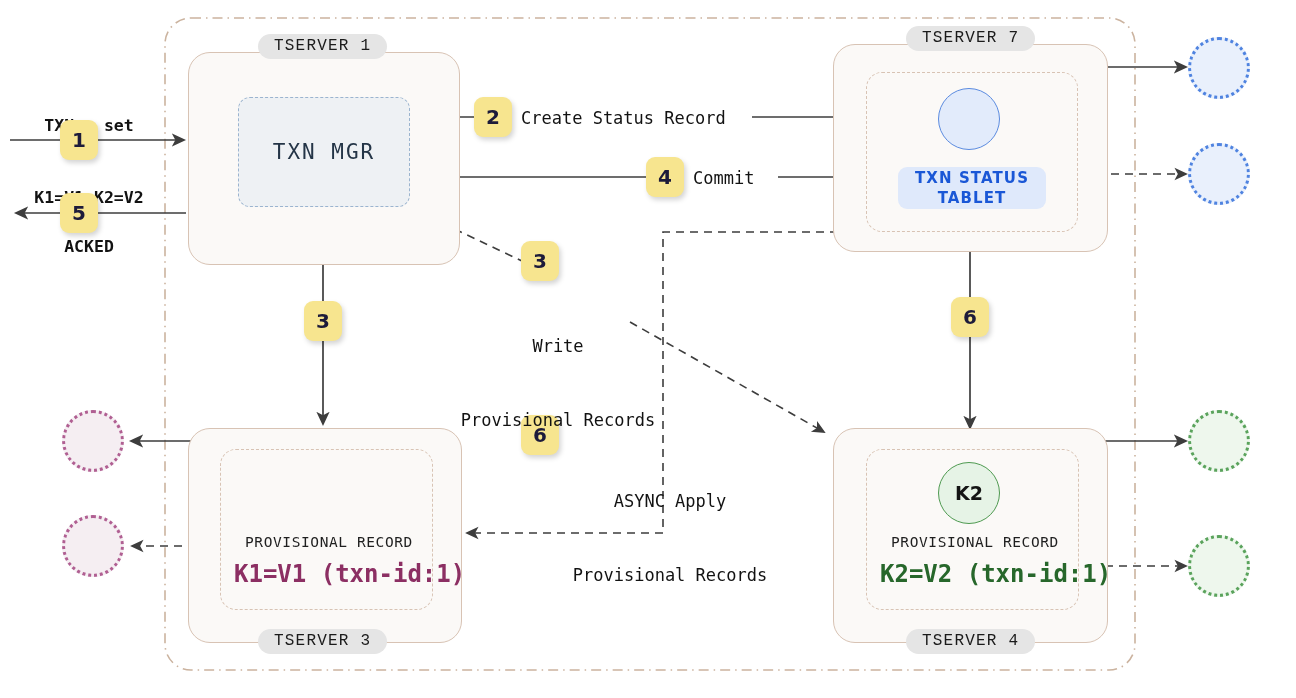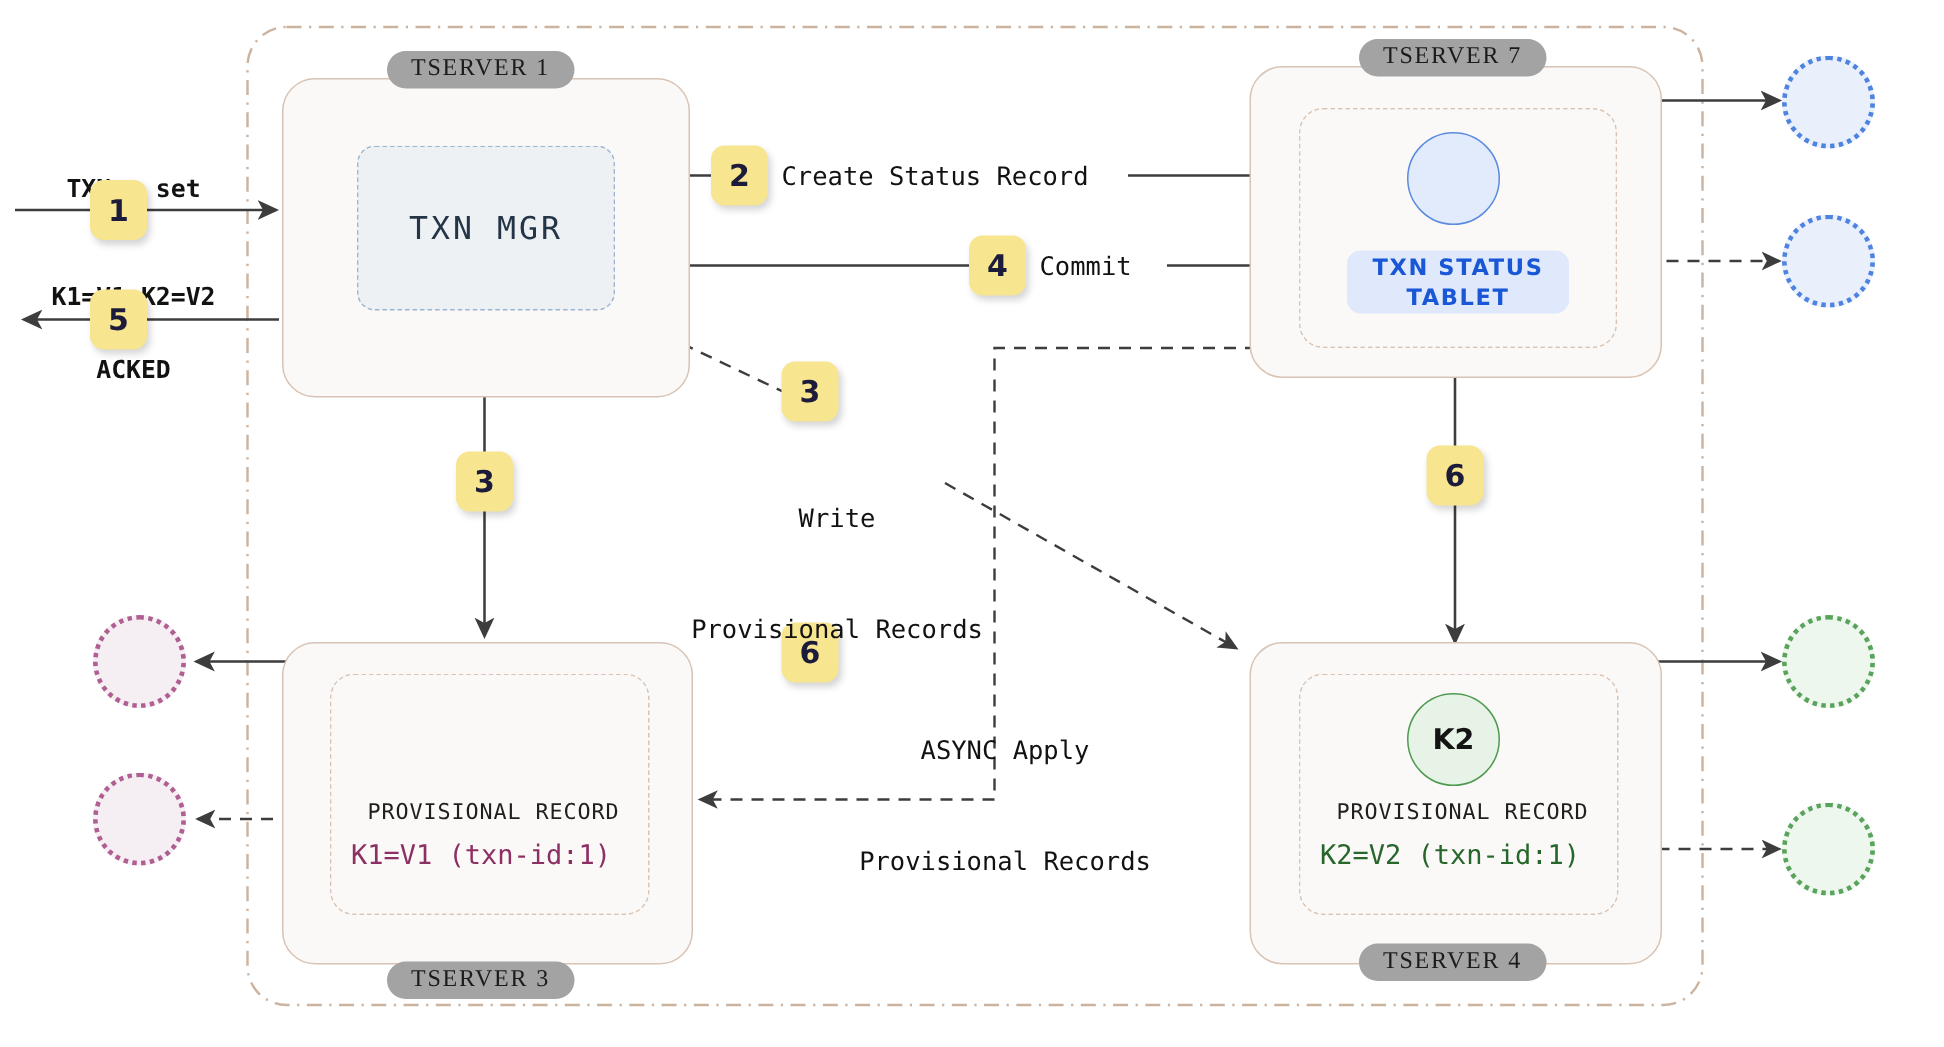--- a/index.html
+++ b/index.html
@@ -2,23 +2,23 @@
 <html><head>
 <meta charset="utf-8">
 <style>
   html,body{margin:0;padding:0;background:#ffffff;}
   body{width:1296px;height:698px;overflow:hidden;font-family:"DejaVu Sans Mono",monospace;}
   #stage{position:relative;width:1296px;height:698px;}
   svg#wires{position:absolute;left:0;top:0;width:1296px;height:698px;}
 
   
   .tserver{position:absolute;background:#fbf9f7;border:1.6px solid #d8c3b4;border-radius:22px;box-sizing:border-box;}
-  .tserver-label{position:absolute;background:#a3a3a3;border-radius:13px;padding:3px 16px 4px 16px;
+  .tserver-label{position:absolute;background:#e5e5e5;border-radius:13px;padding:3px 16px 4px 16px;
       font-size:16px;letter-spacing:1.2px;color:#1b1b1b;white-space:nowrap;
-      font-family:Liberation Serif, serif;}
+      font-family:Liberation Mono, monospace;}
 
   
   .tablet-region{position:absolute;border:1.5px dashed #d8c3b4;border-radius:16px;box-sizing:border-box;}
 
   
   .txnmgr{position:absolute;border:1.7px dashed #9bb4cf;background:#eef1f4;border-radius:12px;
       box-sizing:border-box;display:flex;align-items:center;justify-content:center;
       font-size:21px;letter-spacing:2px;color:#243547;}
 
   
@@ -36,21 +36,21 @@
 
   
   .replica{position:absolute;border-radius:50%;box-sizing:border-box;}
   .rp-blue{background:#e9f0fc;border:3.5px dotted #4f83e0;}
   .rp-pink{background:#f5eef2;border:3.5px dotted #b05f92;}
   .rp-green{background:#eef7ed;border:3.5px dotted #5aa35c;}
 
   
   .rec-title{position:absolute;font-size:14.5px;letter-spacing:0.6px;color:#1f1f1f;white-space:nowrap;
       font-family:"DejaVu Sans Mono",monospace;}
-  .rec-value{position:absolute;font-size:18px;font-weight:normal;white-space:nowrap;
+  .rec-value{position:absolute;font-size:24px;font-weight:bold;white-space:nowrap;
       font-family:"DejaVu Sans Mono",monospace;}
   .rec-pink{color:#8c2f63;}
   .rec-green{color:#27672b;}
 
   
   .badge{position:absolute;width:38px;height:40px;background:#f7e58f;border-radius:9px;
       display:flex;align-items:center;justify-content:center;
       font-weight:bold;font-size:20px;color:#1d1b3a;
       box-shadow:2px 3px 5px rgba(0,0,0,0.17);font-family:"DejaVu Sans",sans-serif;}
 
@@ -121,21 +121,21 @@
   <div class="tserver" style="left:833px;top:44px;width:275px;height:208px;"></div>
   <div class="tserver-label" style="left:906px;top:26px;">TSERVER 7</div>
   <div class="tablet-region" style="left:866px;top:72px;width:212px;height:160px;"></div>
   <div class="keycircle kc-blue" style="left:938px;top:88px;width:62px;height:62px;"></div>
   <div class="status-tablet" style="left:898px;top:167px;width:148px;height:42px;text-align:right;">
     <span>TXN STATUS</span>
     <span>TABLET</span>
   </div>
 
   <div class="tserver" style="left:188px;top:428px;width:274px;height:215px;"></div>
-  <div class="tserver-label" style="left:258px;top:629px;margin-top:12px;">TSERVER 3</div>
+  <div class="tserver-label" style="left:258px;top:629px;">TSERVER 3</div>
   <div class="tablet-region" style="left:220px;top:449px;width:213px;height:161px;"></div>
   <div class="rec-title" style="left:245px;top:534px;">PROVISIONAL RECORD</div>
   <div class="rec-value rec-pink" style="left:234px;top:560px;">K1=V1 (txn-id:1)</div>
 
   <div class="tserver" style="left:833px;top:428px;width:275px;height:215px;"></div>
   <div class="tserver-label" style="left:906px;top:629px;">TSERVER 4</div>
   <div class="tablet-region" style="left:866px;top:449px;width:213px;height:161px;"></div>
   <div class="keycircle kc-green" style="left:938px;top:462px;width:62px;height:62px;">K2</div>
   <div class="rec-title" style="left:891px;top:534px;">PROVISIONAL RECORD</div>
   <div class="rec-value rec-green" style="left:880px;top:560px;">K2=V2 (txn-id:1)</div>

